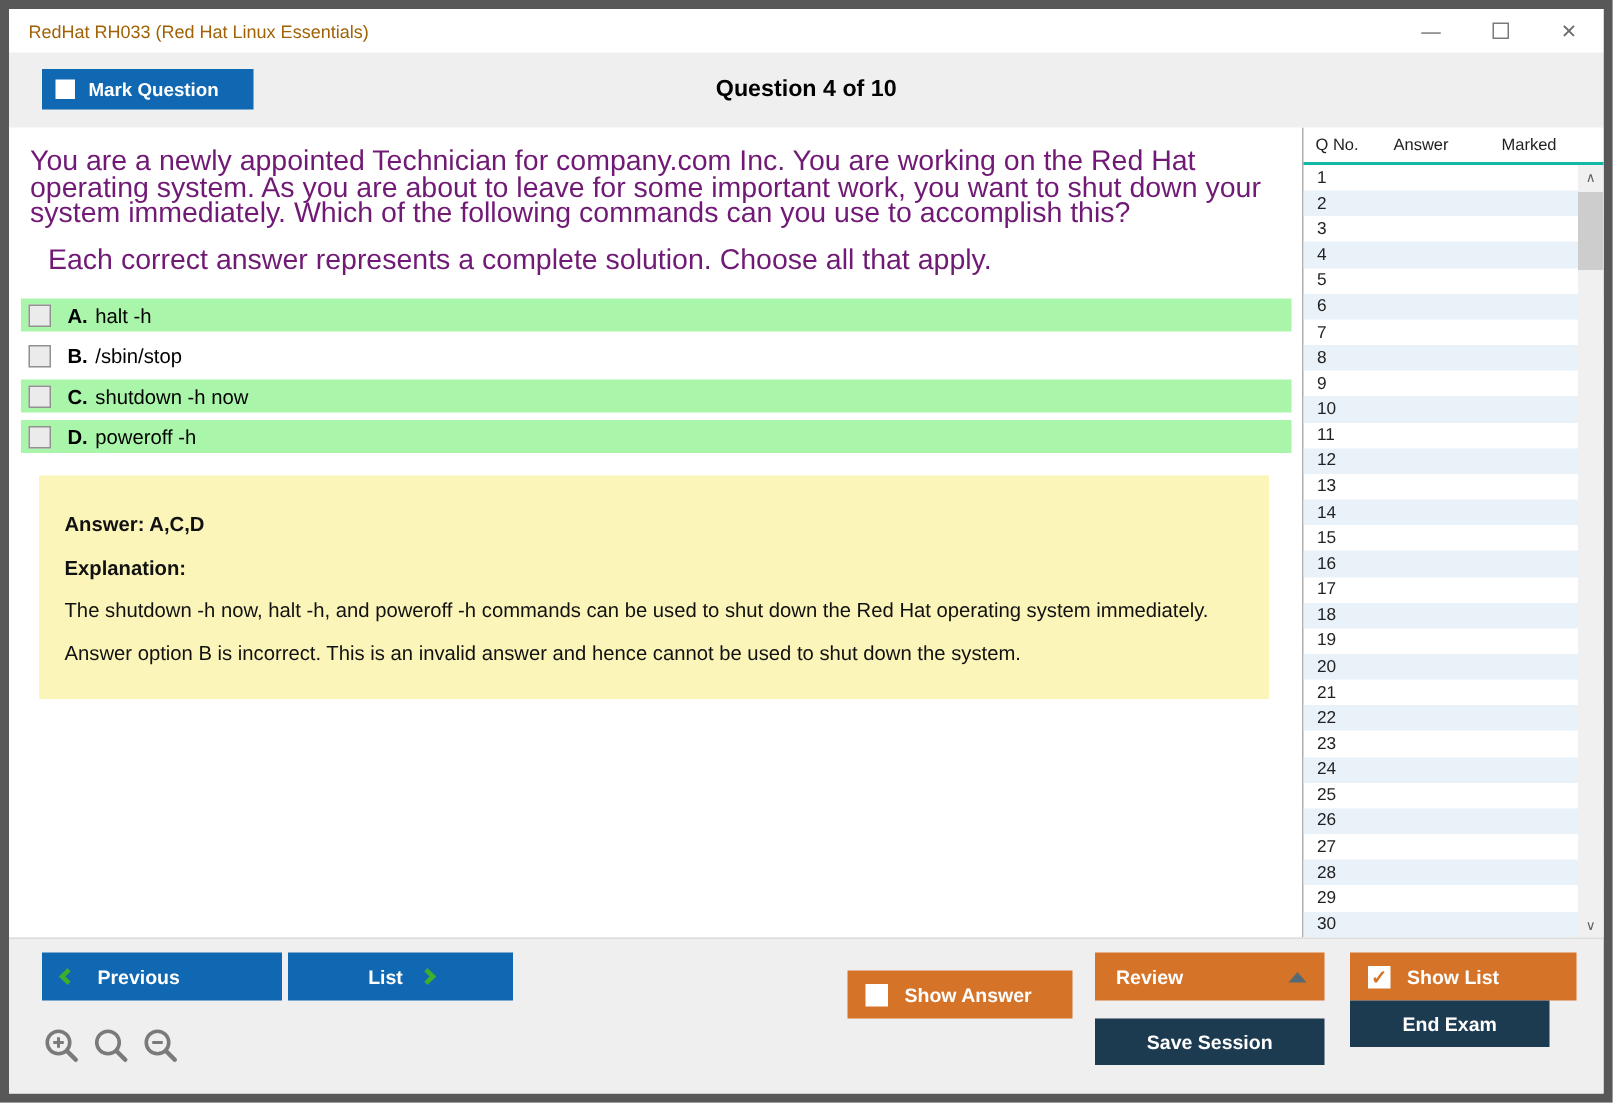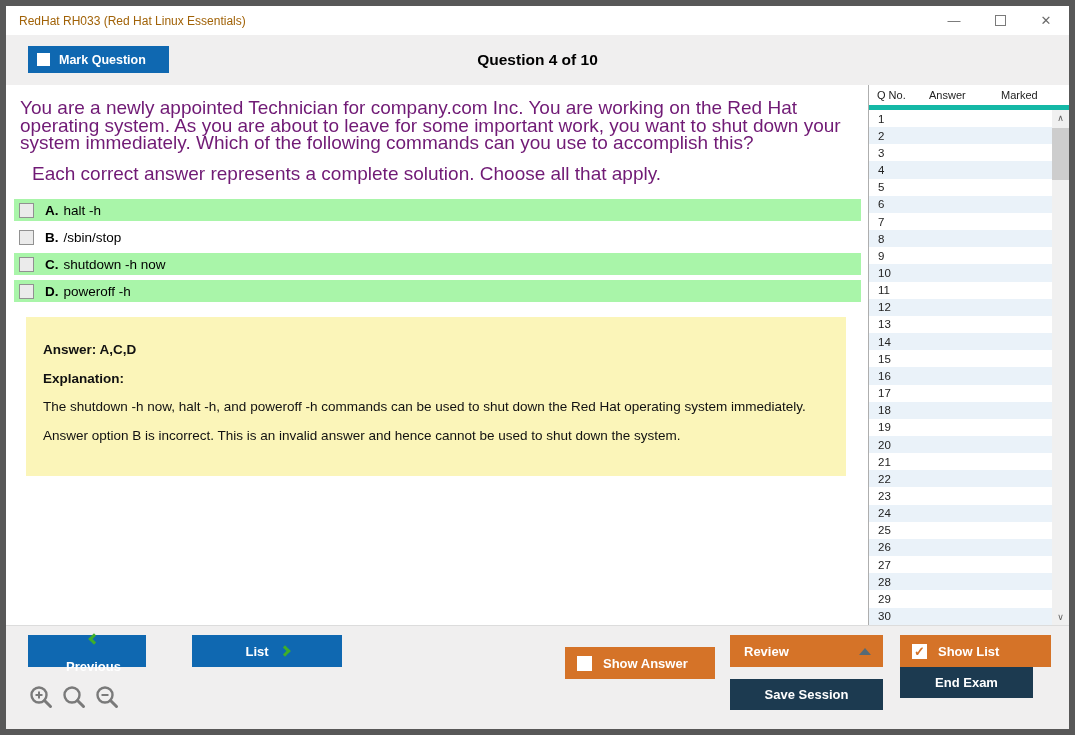--- a/index.html
+++ b/index.html
@@ -34,28 +34,28 @@
   .qtext2 { margin-top:13px;margin-left:12px; }
 
   .options { margin:17px 0 0 -6px; width:847px; }
   .option-row { height:22px; margin-bottom:5px; display:flex; align-items:center;
                 padding-left:5px; font-size:13.5px; cursor:pointer; }
   .option-row.highlighted { background:#a9f5a9; }
   .opt-checkbox { width:15px; height:15px; background:#ebebeb; border:1px solid #919191;
                   margin-right:11px; flex:none; }
   .opt-letter { font-weight:bold; margin-right:5px; }
 
-  .explanation { margin:15px 22px 0 6px; background:#fbf5b9; padding:13px 17px 32px 17px;
+  .explanation { margin:15px 22px 0 6px; background:#fbf5b9; padding:13px 17px 22px 17px;
                  font-size:13.5px; line-height:17.5px; color:#111; }
   .explanation p { margin-top:11px; }
   .exp-bold { font-weight:bold; }
 
   
   .sidebar { width:201px; flex:none; border-left:1px solid #aeaeae; display:flex; flex-direction:column; }
-  .sb-header { height:25px; flex:none; border-bottom:5px solid #14b8a6; display:flex;
+  .sb-header { height:25px; flex:none; border-bottom:2px solid #14b8a6; display:flex;
                align-items:center; padding-left:8px; font-size:11px; color:#222; }
   .sb-col-qno { width:52px; }
   .sb-col-answer { width:72px; }
   .sb-list { flex:1; position:relative; overflow:hidden; }
   .qrow { height:17.16px; display:flex; align-items:center; padding-left:9px; font-size:11.5px;
           color:#222; cursor:pointer; }
   .qrow.alt { background:#eaf2f9; }
   .scrollbar { position:absolute; top:0; right:0; bottom:0; width:17px; background:#f0f0f0; }
   .sb-arrow { position:absolute; left:0; width:17px; height:16px; display:flex; align-items:center;
               justify-content:center; color:#606060; font-size:9px; cursor:pointer; }
@@ -67,21 +67,21 @@
   .footer { height:104px; flex:none; background:#f0efef; position:relative; border-top:1px solid #dcdcdc; }
   .fbtn { position:absolute; height:32px; color:#fff; font-weight:bold; font-size:13px;
           display:flex; align-items:center; cursor:pointer; }
   .btn-blue { background:#0f68b1; }
   .btn-orange { background:#d57328; }
   .btn-navy { background:#1c3a50; height:31px; justify-content:center; }
   .chev { width:8px; height:8px; border-left:3px solid #3fae2a; border-bottom:3px solid #3fae2a;
           flex:none; }
   .chev.left { transform:rotate(45deg); }
   .chev.right { transform:rotate(225deg); }
-  .prev-btn { left:22px; top:9px; width:118px; padding-left:13px; gap:16px;flex-direction:column; }
+  .prev-btn { left:22px; top:9px; width:160px; padding-left:13px; gap:16px; }
   .next-btn { left:186px; top:9px; width:150px; justify-content:center; gap:12px; }
   .show-answer-btn { left:559px; top:9px; width:150px; padding-left:12px; gap:11px;margin-top:12px; }
   .review-btn { left:724px; top:9px; width:153px; padding-left:14px; }
   .show-list-btn { left:894px; top:9px; width:151px; padding-left:12px; gap:11px; }
   .save-session-btn { left:724px; top:53px; width:153px; }
   .end-exam-btn { left:894px; top:41px; width:133px; }
   .fcb { width:15px; height:15px; background:#fff; flex:none; display:flex; align-items:center;
          justify-content:center; }
   .fcb .check { color:#d57328; font-size:13px; font-weight:bold; line-height:1; }
   .review-caret { position:absolute; right:12px; top:13px; width:0; height:0;

